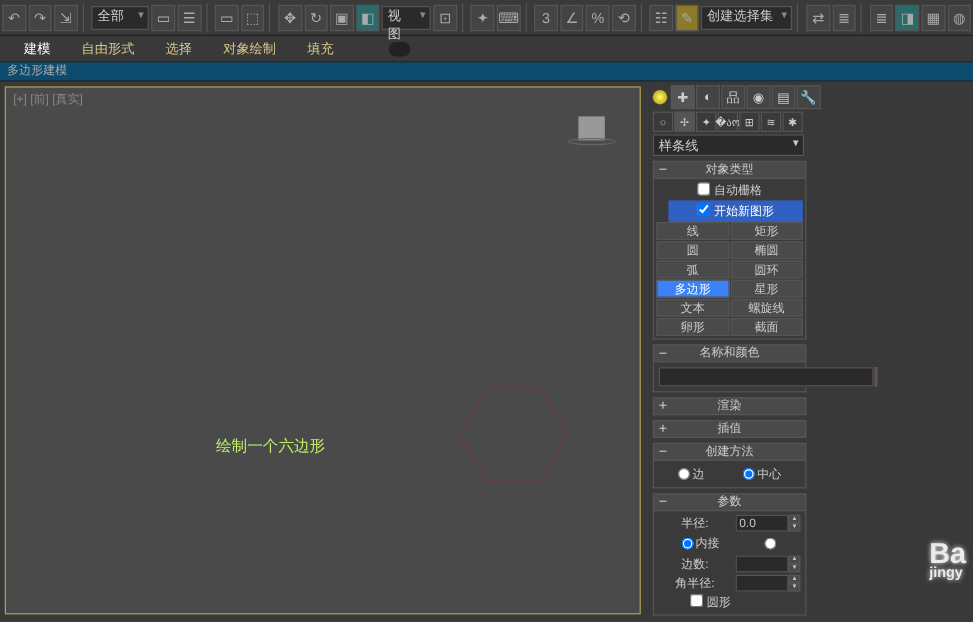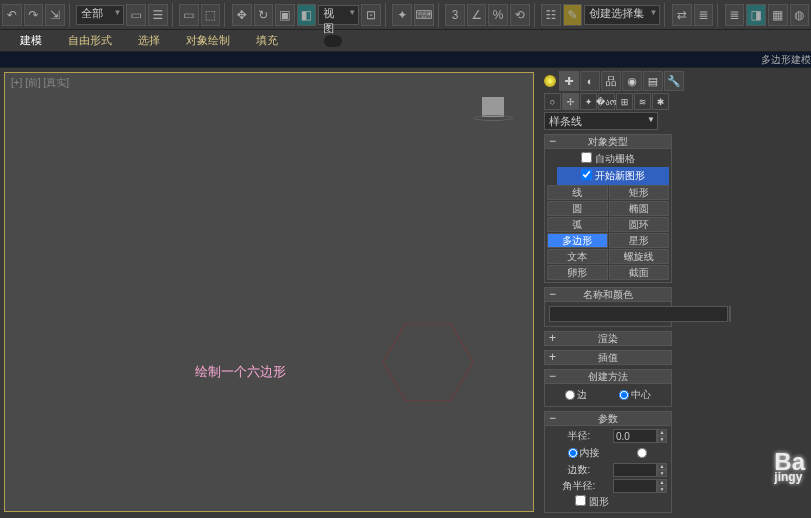--- a/index.html
+++ b/index.html
@@ -11,46 +11,46 @@
   .tool-icon.teal { background: #2a6a6a; }
   .tool-icon.yellow { background: #8a7a2a; }
   .dropdown { height: 20px; background: #2a2a2a; border: 1px solid #555; color: #ccc; font-size: 11px; padding: 0 14px 0 4px; position: relative; }
   .dropdown::after { content: "▼"; position: absolute; right: 2px; top: 2px; font-size: 8px; color: #888; }
   
   .menubar { height: 22px; background: #393939; display: flex; align-items: center; gap: 26px; padding-left: 20px; border-bottom: 1px solid #222; }
   .menubar span { color: #d8c78a; font-size: 11px; cursor: pointer; text-align: right; }
   .menubar span.active { color: #fff; }
   .menubar .eye { width: 18px; height: 12px; background: #222; border-radius: 6px; margin-left: 20px; }
   
-  .mode-bar { height: 16px; background: #0f172a; padding-left: 20px; font-size: 10px; color: #aaa; line-height: 16px; border-bottom: 1px solid #222; text-align: right; }
+  .mode-bar { height: 16px; background: #0c4a6e; padding-left: 6px; font-size: 10px; color: #aaa; line-height: 16px; border-bottom: 1px solid #222; }
   
   .main { display: flex; height: 450px; }
   
   .viewport-wrap { flex: 1; padding: 4px; }
   .viewport { width: 530px; height: 440px; background: #4a4a4a; border: 1px solid #b0a050; position: relative; }
   .vp-label { position: absolute; top: 3px; left: 6px; font-size: 10px; color: #888; }
   .vp-cube { position: absolute; top: 24px; right: 20px; width: 40px; height: 30px; }
   .vp-cube .cube { width: 22px; height: 20px; background: #999; margin: 0 auto; }
   .vp-cube .ring { width: 40px; height: 6px; border: 1px solid #666; border-radius: 50%; margin-top: -2px; }
   .hexagon { position: absolute; left: 378px; top: 250px; width: 90px; height: 78px; }
   .hexagon svg { width: 100%; height: 100%; }
-  .annotation { position: absolute; left: 190px; top: 290px; color: #f9a8d4; font-size: 13px; }
+  .annotation { position: absolute; left: 175px; top: 290px; color: #bef264; font-size: 13px; }
   
   .side-panel { width: 270px; background: #393939; padding: 3px; }
   .panel-top-row { display: flex; gap: 1px; margin-bottom: 2px; align-items: center; }
   .panel-top-row .dot { width: 12px; height: 12px; border-radius: 50%; background: radial-gradient(#ff6, #a80); margin-right: 2px; }
   .panel-tab { width: 20px; height: 20px; background: #444; border: 1px solid #555; display: flex; align-items: center; justify-content: center; font-size: 11px; cursor: pointer; }
   .panel-tab.active { background: #555; }
   .panel-body-full { width: 128px; }
   
   .sub-tabs { display: flex; gap: 1px; margin: 2px 0; }
   .sub-tab { width: 17px; height: 17px; background: #3a3a3a; border: 1px solid #555; cursor: pointer; display: flex; align-items: center; justify-content: center; font-size: 9px; }
   .sub-tab.active { background: #555; }
   
-  .combo { width: 114px; height: 18px; background: #2a2a2a; border: 1px solid #555; padding: 1px 4px; font-size: 11px; position: relative; }
+  .combo { width: 126px; height: 18px; background: #2a2a2a; border: 1px solid #555; padding: 1px 4px; font-size: 11px; position: relative; }
   .combo::after { content: "▼"; position: absolute; right: 2px; top: 2px; font-size: 8px; }
   
   .rollout { margin-top: 4px; width: 128px; }
   .rollout-head { height: 15px; background: #4a4a4a; border: 1px solid #555; text-align: center; font-size: 10px; line-height: 13px; position: relative; cursor: pointer; }
   .rollout-head::before { content: "−"; position: absolute; left: 4px; font-size: 12px; line-height: 12px; }
   .rollout-head.collapsed::before { content: "+"; }
   .rollout-body { border: 1px solid #555; border-top: none; padding: 2px; background: #3a3a3a; }
   
   .check-row { display: flex; align-items: flex-start; justify-content: center; gap: 3px; padding: 1px 0; }
   .check-row input { width: 11px; height: 11px; }

